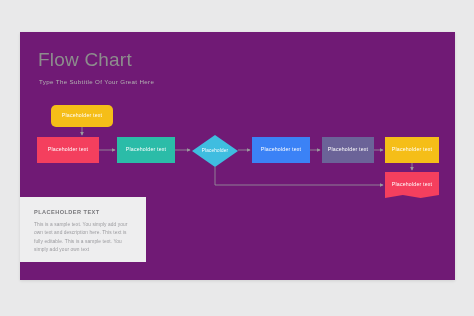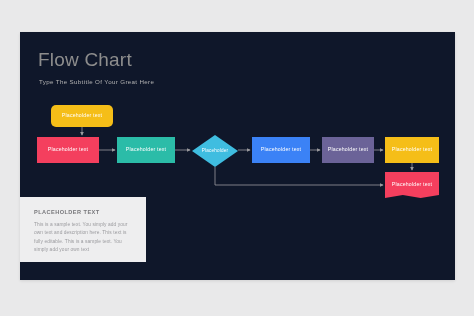--- a/index.html
+++ b/index.html
@@ -11,21 +11,21 @@
     font-family: "Liberation Sans", sans-serif;
     overflow: hidden;
   }
 
   #slide {
     position: absolute;
     left: 20px;
     top: 32px;
     width: 435px;
     height: 248px;
-    background: #0f172a;
+    background: #701a75;
     box-shadow: 0 1px 3px rgba(0,0,0,0.10);
   }
 
   
   #title {
     position: absolute;
     left: 18px;
     top: 17px;
     font-size: 19px;
     font-weight: 400;

